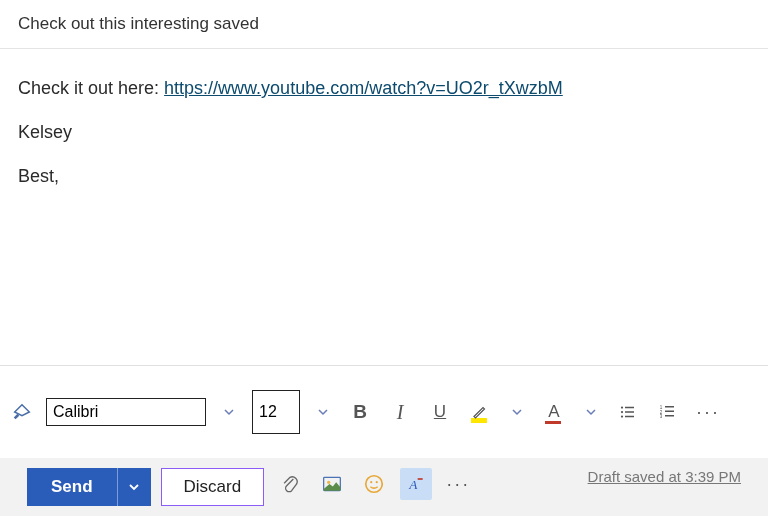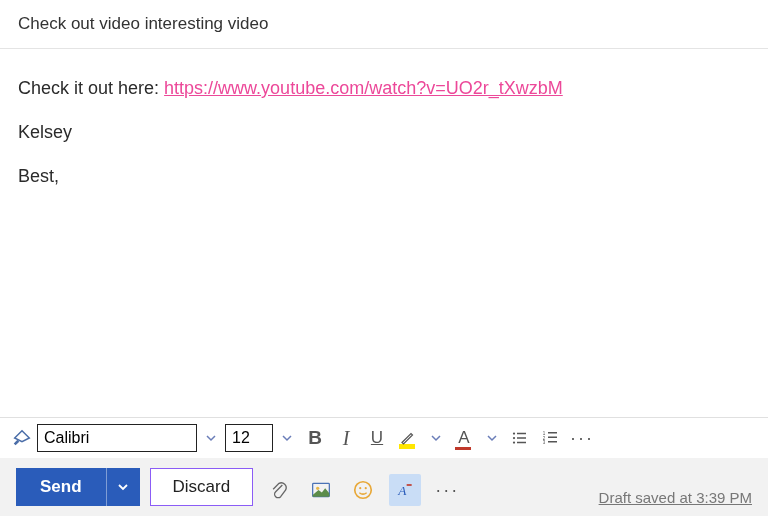--- a/index.html
+++ b/index.html
@@ -20,44 +20,44 @@
     }
     .body-area {
       flex: 1;
       padding: 26px 18px 10px 18px;
       font-size: 18px;
       color: #2b2b2b;
       line-height: 1.45;
     }
     .body-area p { margin-bottom: 18px; }
     .body-area .link {
-      color: #ec4899;
+      color: #0c4a6e;
       text-decoration: underline;
     }
     .fmt-toolbar {
       border-top: 1px solid #e0e0e0;
       display: flex;
       align-items: center;
-      padding: 6px 10px;
-      gap: 3px;
+      padding: 24px 10px;
+      gap: 12px;
       background: #fff;
     }
     .paint-icon { width: 24px; height: 24px; display:flex; align-items:center; justify-content:center; }
     .font-select {
       width: 160px;
       height: 28px;
       border: 1.5px solid #222;
       font-size: 16px;
       padding: 0 6px;
       display: flex;
       align-items: center;
     }
     .size-select {
       width: 48px;
-      height: 28px;
+      height: 44px;
       border: 1.5px solid #222;
       font-size: 16px;
       padding: 0 6px;
       display:flex; align-items:center;
     }
     .chev {
       width: 22px;
       display: flex;
       align-items: center;
       justify-content: center;
@@ -78,22 +78,22 @@
     .under-u { text-decoration: underline; font-size:17px; }
     .hi { position: relative; }
     .hi-bar { position:absolute; bottom:3px; left:5px; width:16px; height:5px; background:#ffe600; }
     .fcolor { position: relative; }
     .fcolor-a { font-size:17px; font-weight:400;}
     .fcolor-bar { position:absolute; bottom:2px; left:5px; width:16px; height:3px; background:#c0392b; }
     .dots-more { font-size:18px; letter-spacing:2px; color:#555; }
     .bottom-bar {
       background: #f2f2f2;
       display: flex;
-      align-items: flex-end;
-      padding: 10px 16px;
+      align-items: flex-start;
+      padding: 10px 27px;
       gap: 10px;
     }
     .send-group { display: flex; }
     .send-btn {
       background: #2a5cba;
       color: #fff;
       border: none;
       font-size: 17px;
       font-weight: 600;
       padding: 9px 24px;
@@ -130,21 +130,21 @@
       margin-left: auto;
       color: #777;
       font-size: 15px;
       text-decoration: underline;
     }
     svg { display:block; }
   </style>
 </head>
 <body>
 
-<div class="subject">Check out video interesting video</div>
+<div class="subject">Check out this interesting saved</div>
 
 <div class="body-area">
   <p>
     <span>Check it out here: </span><a href="#" class="link">https://www.youtube.com/watch?v=UO2r_tXwzbM</a>
   </p>
   <p>Kelsey</p>
   <p>Best,</p>
 </div>
 
 <div class="fmt-toolbar">

